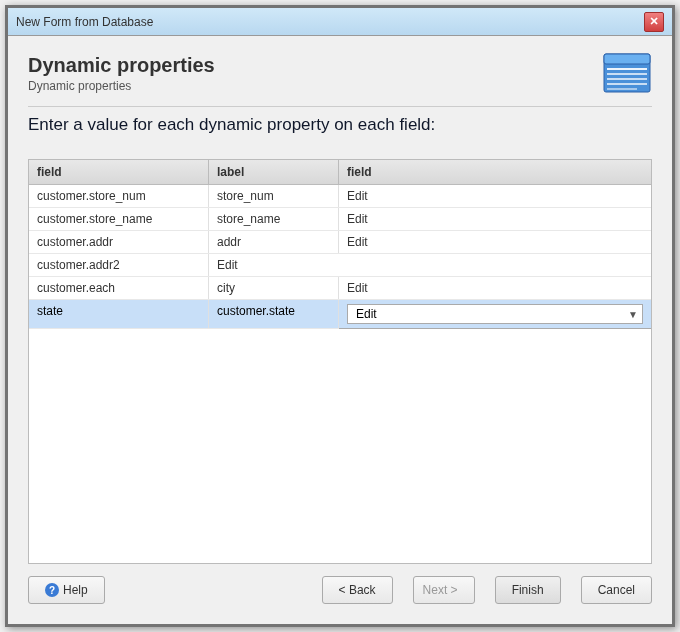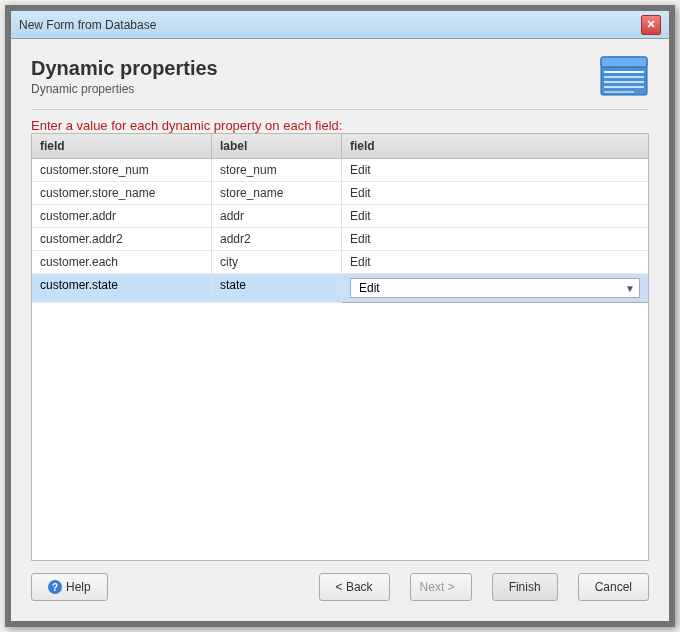--- a/index.html
+++ b/index.html
@@ -11,21 +11,21 @@
       justify-content: center;
       align-items: center;
       width: 680px;
       height: 632px;
     }
 
     .window {
       width: 670px;
       height: 622px;
       background: #f0f0f0;
-      border: 6px solid #737373;
+      border: 3px solid #737373;
       box-shadow: 2px 2px 8px rgba(0,0,0,0.4);
       display: flex;
       flex-direction: column;
     }
 
     .title-bar {
       background: linear-gradient(to bottom, #d0e8f8, #b8d8f0);
       height: 28px;
       display: flex;
       align-items: center;
@@ -86,23 +86,23 @@
       width: 50px;
       height: 42px;
     }
 
     .header-icon svg {
       width: 100%;
       height: 100%;
     }
 
     .instruction {
-      font-size: 13px;
-      color: #b91c1c;
-      margin-bottom: 0;
+      font-size: 17px;
+      color: #0f172a;
+      margin-bottom: 24px;
     }
 
     .table-container {
       flex: 1;
       border: 1px solid #bbb;
       background: white;
       overflow: hidden;
       position: relative;
     }
 
@@ -311,33 +311,32 @@
         </div>
 
         <div class="table-row">
           <div class="table-cell">customer.addr</div>
           <div class="table-cell">addr</div>
           <div class="table-cell">Edit</div>
         </div>
 
         <div class="table-row">
           <div class="table-cell">customer.addr2</div>
-          <div class="table-cell">addr2</div>
           <div class="table-cell">Edit</div>
         </div>
 
         <div class="table-row">
           <div class="table-cell">customer.each</div>
           <div class="table-cell">city</div>
           <div class="table-cell">Edit</div>
         </div>
 
         <div class="table-row selected">
+          <div class="table-cell">state</div>
           <div class="table-cell">customer.state</div>
-          <div class="table-cell">state</div>
           <div class="table-cell dropdown-container">
             <div class="dropdown-trigger">
               <span>Edit</span>
               <span class="arrow">▼</span>
             </div>
 
             <div class="dropdown-list">
               
               
               

